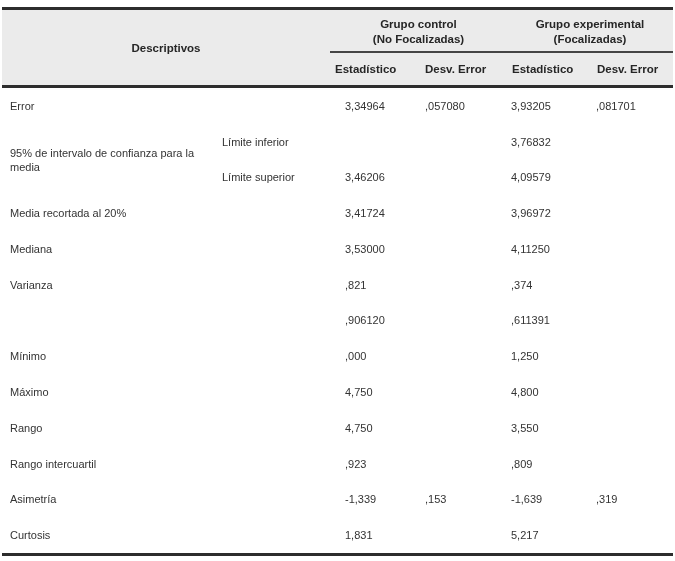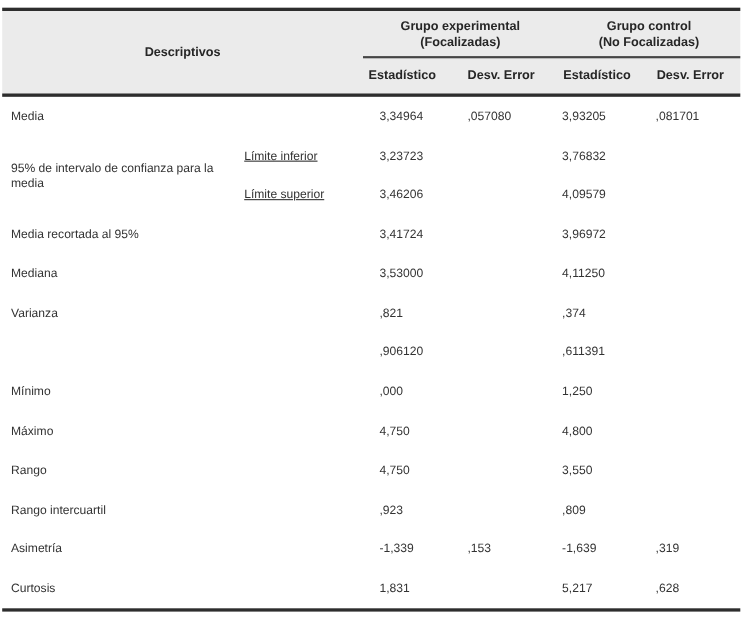--- a/index.html
+++ b/index.html
@@ -49,61 +49,60 @@
 
   
   .tbody{
     display:grid;
     grid-template-columns:213px 115px 92px 85px 86px 80px;
     grid-auto-rows:35.77px;
     font-size:11px;
   }
   .cell{display:flex;align-items:center;line-height:14px;}
   .c-label{grid-column:1;padding-left:8px;padding-right:6px;}
-  .c-sub{grid-column:2;padding-left:7px;text-decoration:underline;}
+  .c-sub{grid-column:2;padding-left:7px;}
   .c-v0{grid-column:3;padding-left:15px;}
   .c-v1{grid-column:4;padding-left:3px;}
   .c-v2{grid-column:5;padding-left:4px;}
   .c-v3{grid-column:6;padding-left:3px;}
 </style>
 </head>
 <body>
 
 <div class="table">
   <div class="thead">
     <div class="desc-cell">Descriptivos</div>
     <div class="groups">
       <div class="group">
+        <div>Grupo control</div>
+        <div>(No Focalizadas)</div>
+      </div>
+      <div class="group">
         <div>Grupo experimental</div>
         <div>(Focalizadas)</div>
-      </div>
-      <div class="group">
-        <div>Grupo control</div>
-        <div>(No Focalizadas)</div>
       </div>
     </div>
     <div class="subhead sh1">Estadístico</div>
     <div class="subhead sh2">Desv. Error</div>
     <div class="subhead sh3">Estadístico</div>
     <div class="subhead sh4">Desv. Error</div>
   </div>
   <div class="tbody" id="tbody">
-      <div class="cell c-label" style="grid-row: 1;">Media</div>
+      <div class="cell c-label" style="grid-row: 1;">Error</div>
       <div class="cell c-v0" style="grid-row: 1;">3,34964</div>
       <div class="cell c-v1" style="grid-row: 1;">,057080</div>
       <div class="cell c-v2" style="grid-row: 1;">3,93205</div>
       <div class="cell c-v3" style="grid-row: 1;">,081701</div>
       <div class="cell c-label" style="grid-row: 2 / span 2;">95% de intervalo de confianza para la media</div>
       <div class="cell c-sub" style="grid-row: 2;">Límite inferior</div>
-      <div class="cell c-v0" style="grid-row: 2;">3,23723</div>
       <div class="cell c-v2" style="grid-row: 2;">3,76832</div>
       <div class="cell c-sub" style="grid-row: 3;">Límite superior</div>
       <div class="cell c-v0" style="grid-row: 3;">3,46206</div>
       <div class="cell c-v2" style="grid-row: 3; text-align: center;">4,09579</div>
-      <div class="cell c-label" style="grid-row: 4;">Media recortada al 95%</div>
+      <div class="cell c-label" style="grid-row: 4;">Media recortada al 20%</div>
       <div class="cell c-v0" style="grid-row: 4;">3,41724</div>
       <div class="cell c-v2" style="grid-row: 4;">3,96972</div>
       <div class="cell c-label" style="grid-row: 5;">Mediana</div>
       <div class="cell c-v0" style="grid-row: 5;">3,53000</div>
       <div class="cell c-v2" style="grid-row: 5;">4,11250</div>
       <div class="cell c-label" style="grid-row: 6;">Varianza</div>
       <div class="cell c-v0" style="grid-row: 6;">,821</div>
       <div class="cell c-v2" style="grid-row: 6;">,374</div>
       <div class="cell c-v0" style="grid-row: 7; text-align: center;">,906120</div>
       <div class="cell c-v2" style="grid-row: 7;">,611391</div>
@@ -120,15 +119,14 @@
       <div class="cell c-v0" style="grid-row: 11;">,923</div>
       <div class="cell c-v2" style="grid-row: 11;">,809</div>
       <div class="cell c-label" style="grid-row: 12;">Asimetría</div>
       <div class="cell c-v0" style="grid-row: 12;">-1,339</div>
       <div class="cell c-v1" style="grid-row: 12;">,153</div>
       <div class="cell c-v2" style="grid-row: 12;">-1,639</div>
       <div class="cell c-v3" style="grid-row: 12;">,319</div>
       <div class="cell c-label" style="grid-row: 13;">Curtosis</div>
       <div class="cell c-v0" style="grid-row: 13;">1,831</div>
       <div class="cell c-v2" style="grid-row: 13;">5,217</div>
-      <div class="cell c-v3" style="grid-row: 13;">,628</div>
     </div>
 </div>
 
 </body></html>

